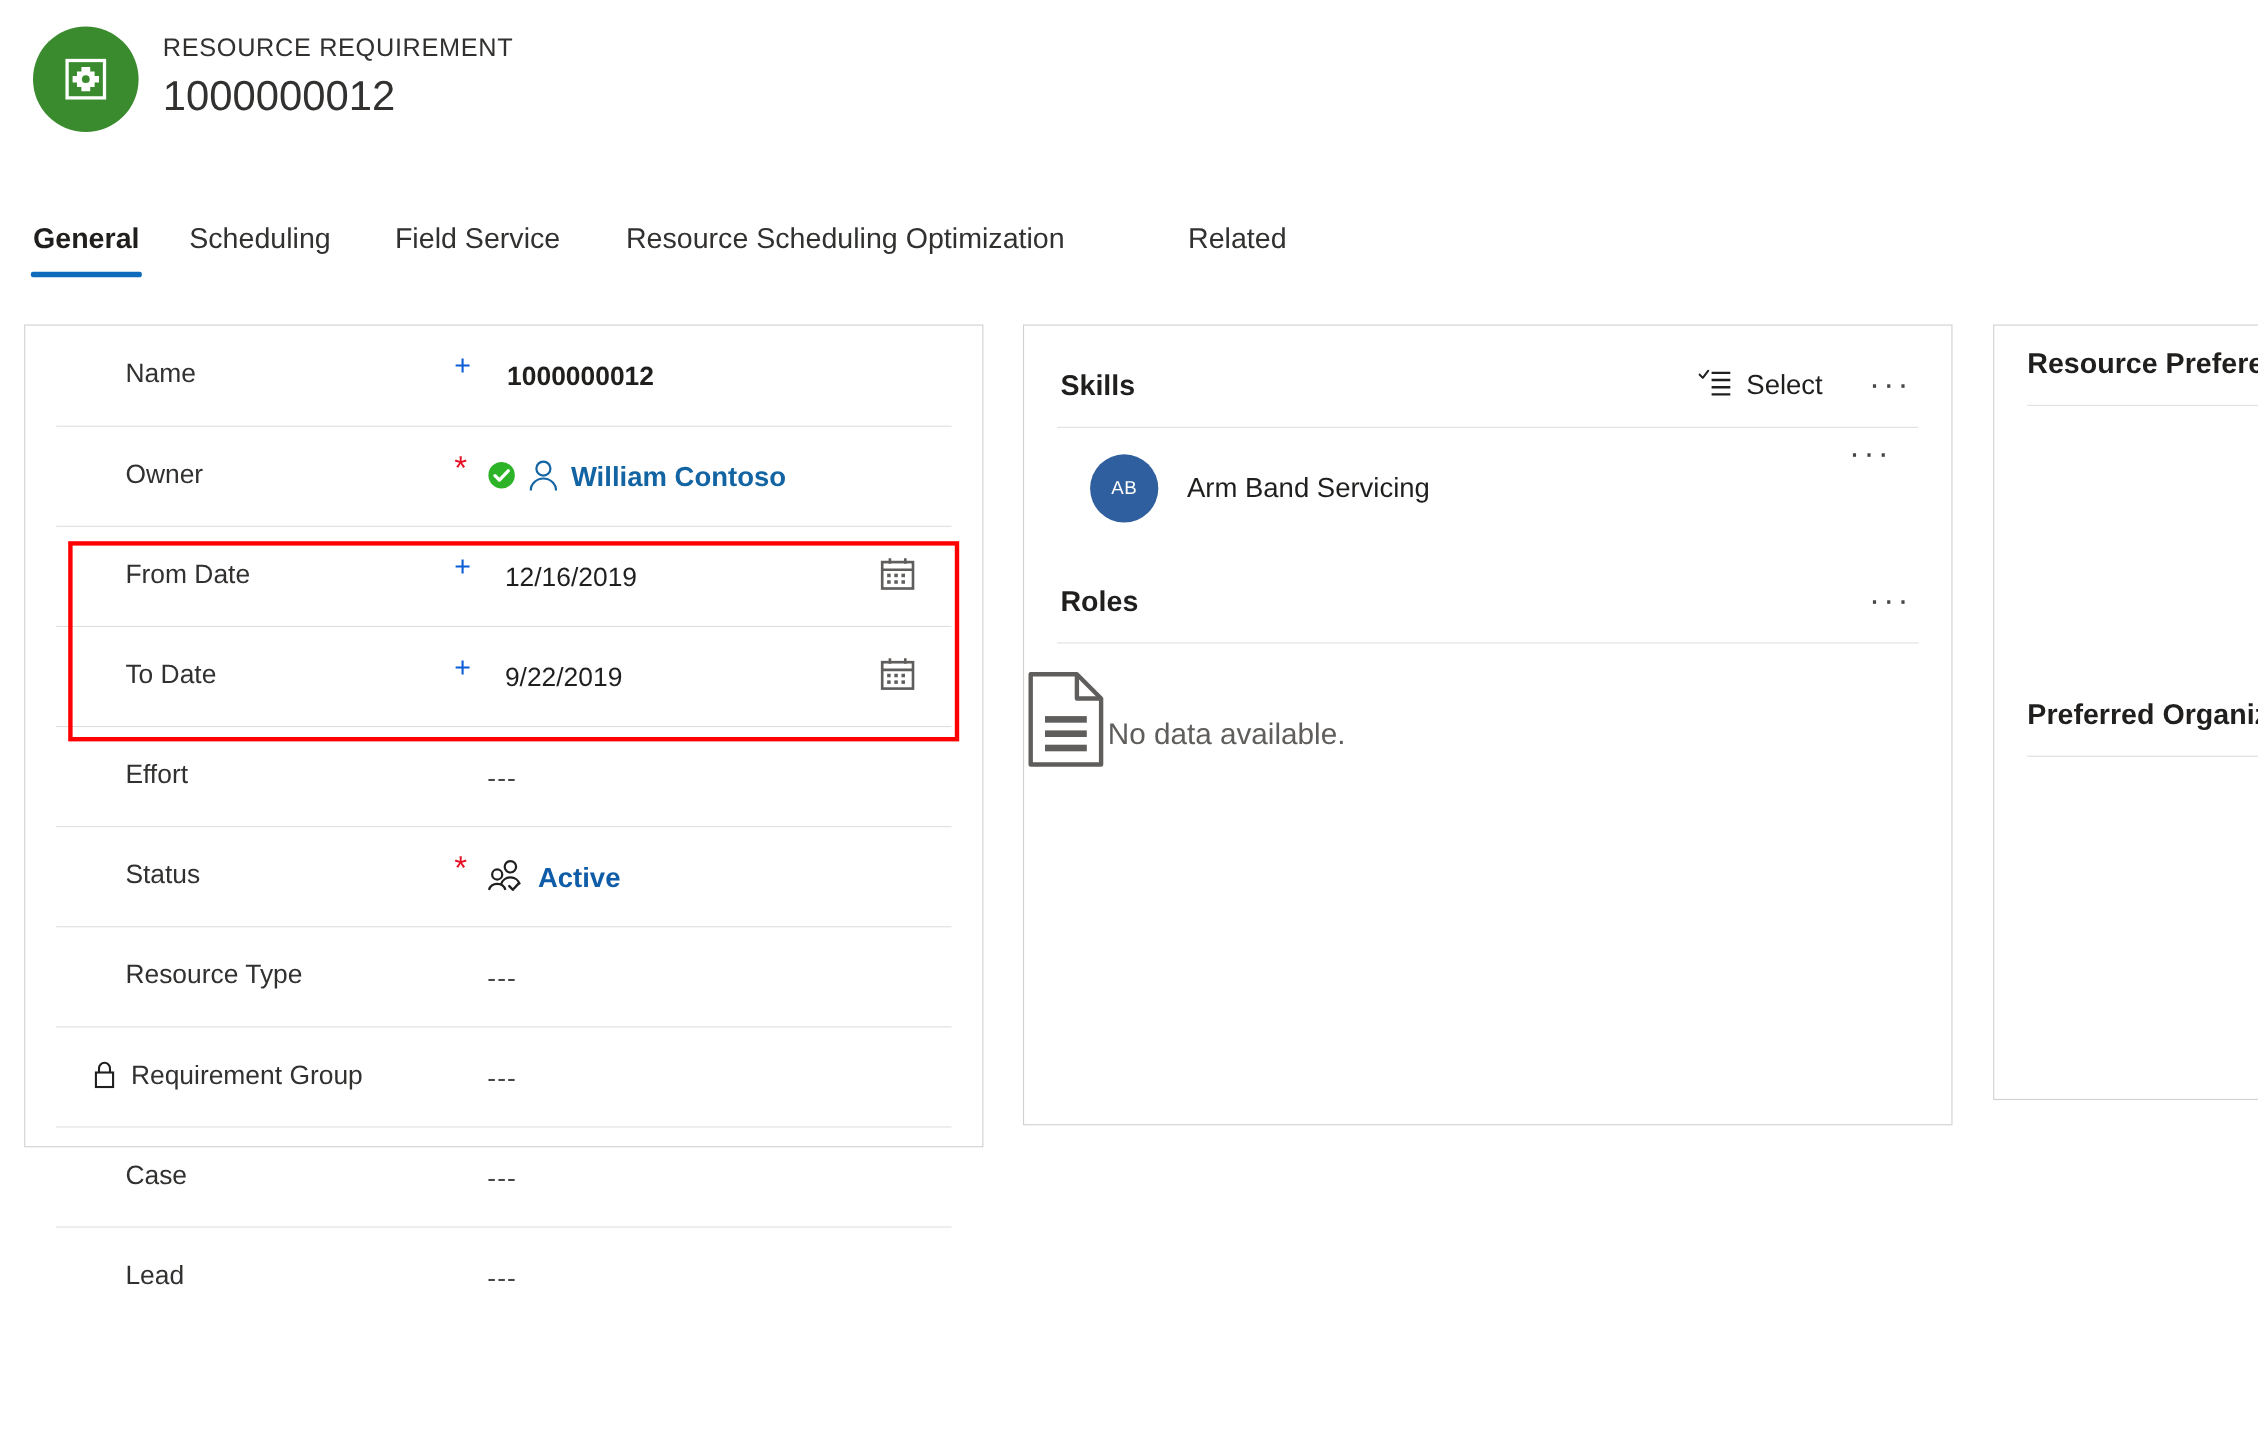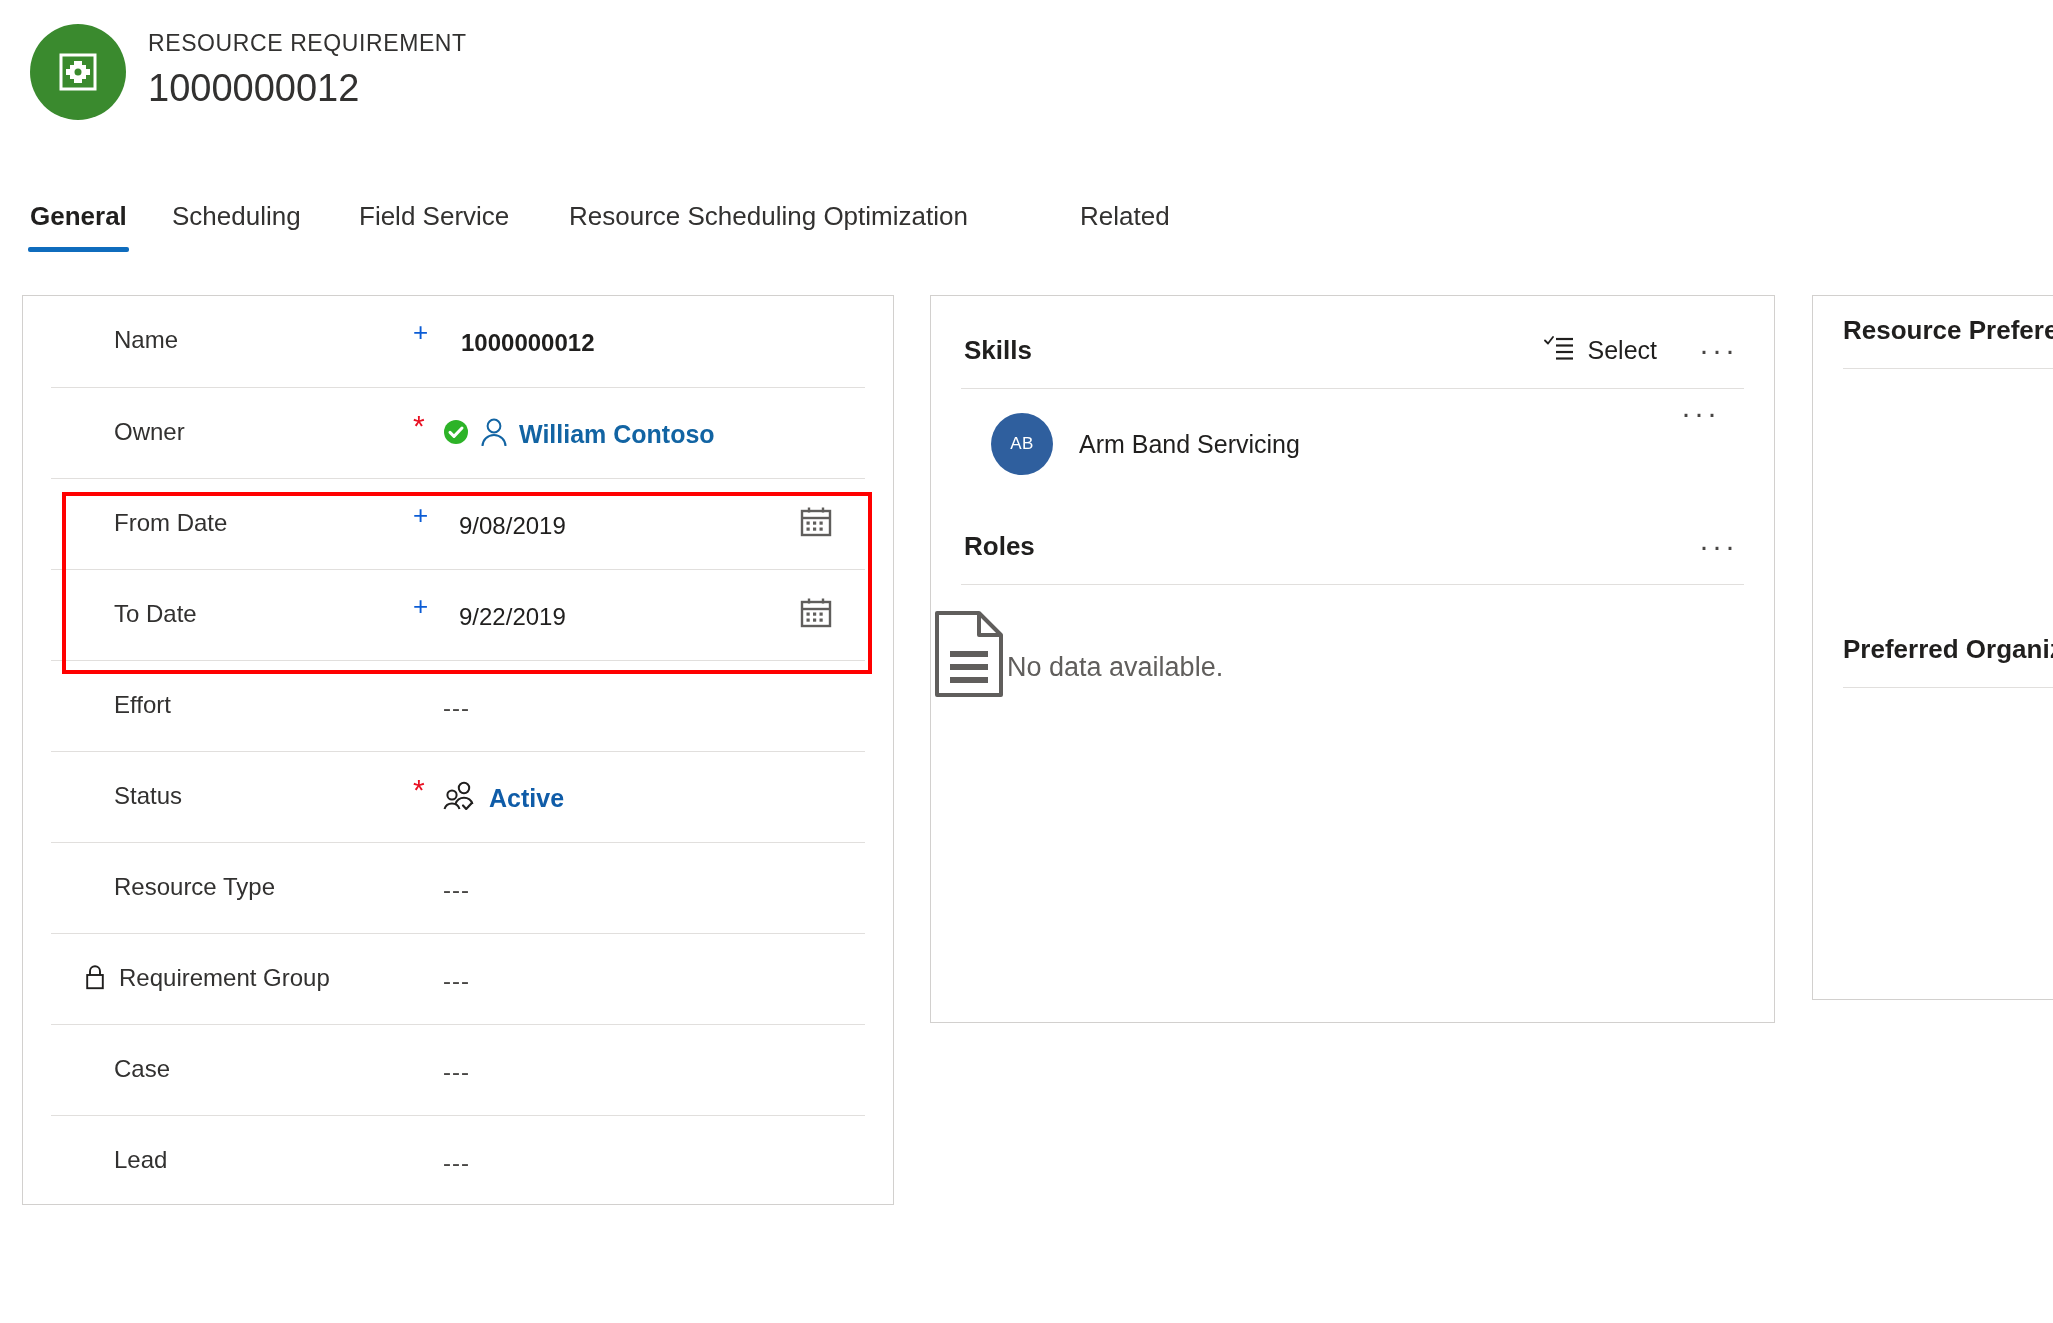--- a/index.html
+++ b/index.html
@@ -84,21 +84,21 @@
     border-radius: 2px;
   }
 
   
   .card {
     position: absolute;
     background: #ffffff;
     border: 1px solid #d2d0ce;
     box-sizing: border-box;
   }
-  #general-card  { left: 22px;   top: 295px;  width: 872px;  height: 910px; }
+  #general-card  { left: 22px;   top: 295px;  width: 872px;  height: 748px; }
   #skills-card   { left: 930px;  top: 295px;  width: 845px;  height: 728px; }
   #pref-card     { left: 1812px; top: 295px;  width: 330px;  height: 705px; }
 
   
   .form-body {
     position: absolute;
     left: 0; top: 0; right: 0;
   }
   .form-row {
     position: relative;
@@ -367,21 +367,21 @@
             <path d="M3.5 30 a11.5 11 0 0 1 23 0" fill="none" stroke="#1264a3" stroke-width="2"></path>
           </svg>
         </span>
         <span class="link-text owner">William Contoso</span>
       </div>
     </div>
 
     <div class="form-row">
       <div class="row-label">From Date</div>
       <div class="req-mark plus">+</div>
-      <div class="row-value">9/08/2019</div>
+      <div class="row-value">12/16/2019</div>
       <span class="cal-icon">
         <svg width="34" height="34" viewBox="0 0 34 34" aria-hidden="true">
           <rect x="3" y="6" width="28" height="24" fill="none" stroke="#605e5c" stroke-width="2.4"></rect>
           <line x1="3" y1="13" x2="31" y2="13" stroke="#605e5c" stroke-width="2.4"></line>
           <line x1="10" y1="2.5" x2="10" y2="7.5" stroke="#605e5c" stroke-width="2.4"></line>
           <line x1="24" y1="2.5" x2="24" y2="7.5" stroke="#605e5c" stroke-width="2.4"></line>
           <g fill="#605e5c">
             <rect x="7.5" y="16.5" width="3.2" height="3.2"></rect>
               <rect x="14" y="16.5" width="3.2" height="3.2"></rect>
             <rect x="20.5" y="16.5" width="3.2" height="3.2"></rect>

